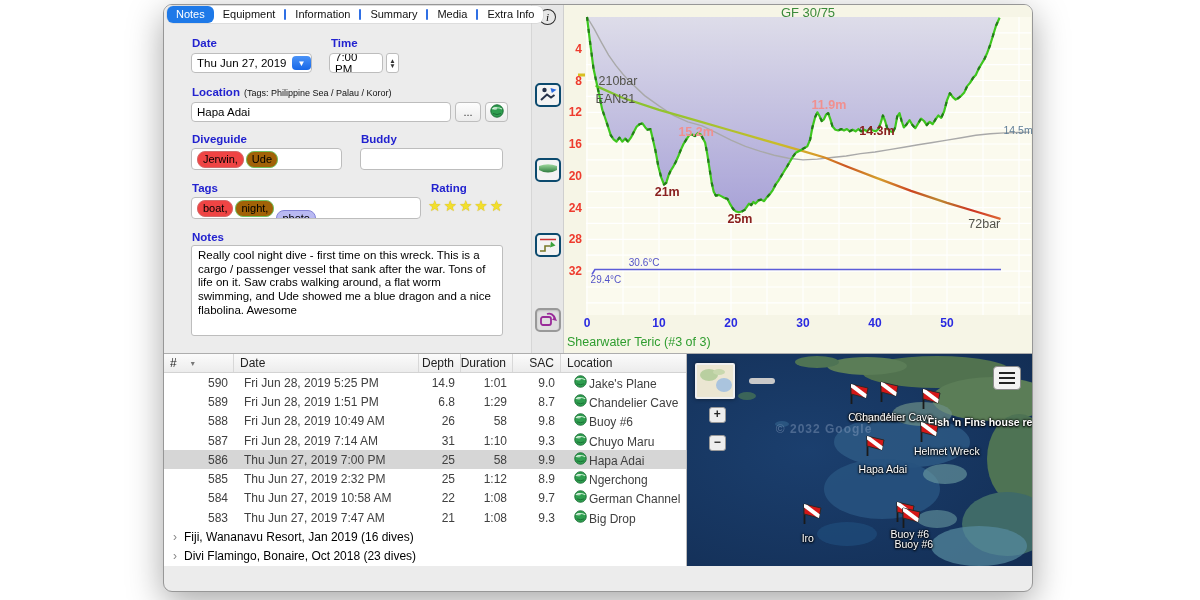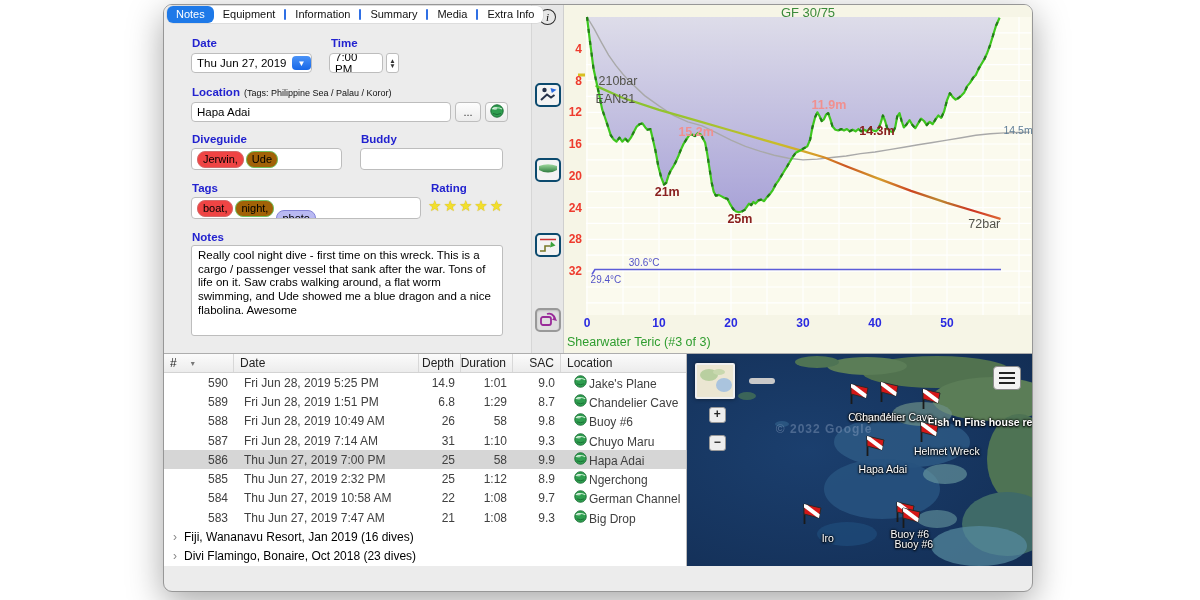--- a/index.html
+++ b/index.html
@@ -560,21 +560,21 @@
                   <clipPath id="fc5">
                     <polygon points="4,2 21,6 19,16 4,12"></polygon>
                   </clipPath>
                 </defs>
     <line x1="4.5" y1="2" x2="4.5" y2="22" stroke="#1a1a1a" stroke-width="1.8"></line>
     <polygon points="4,2 21,6 19,16 4,12" fill="#d41717" stroke="#2a2a2a" stroke-width="1"></polygon>
     <g clip-path="url(#fc5)">
                   <line x1="2" y1="1.5" x2="22" y2="16.5" stroke="#fff" stroke-width="4"></line>
                 </g>
               </svg></div>
-            <div class="maplabel" style="left: 121px; top: 178px; margin-left: 20px;">Iro</div>
+            <div class="maplabel" style="left: 121px; top: 178px;">Iro</div>
             <div class="marker" style="left: 206px; top: 146px;"><svg width="24" height="24" viewBox="0 0 24 24">
     <defs>
                   <clipPath id="fc6">
                     <polygon points="4,2 21,6 19,16 4,12"></polygon>
                   </clipPath>
                 </defs>
     <line x1="4.5" y1="2" x2="4.5" y2="22" stroke="#1a1a1a" stroke-width="1.8"></line>
     <polygon points="4,2 21,6 19,16 4,12" fill="#d41717" stroke="#2a2a2a" stroke-width="1"></polygon>
     <g clip-path="url(#fc6)">
                   <line x1="2" y1="1.5" x2="22" y2="16.5" stroke="#fff" stroke-width="4"></line>

